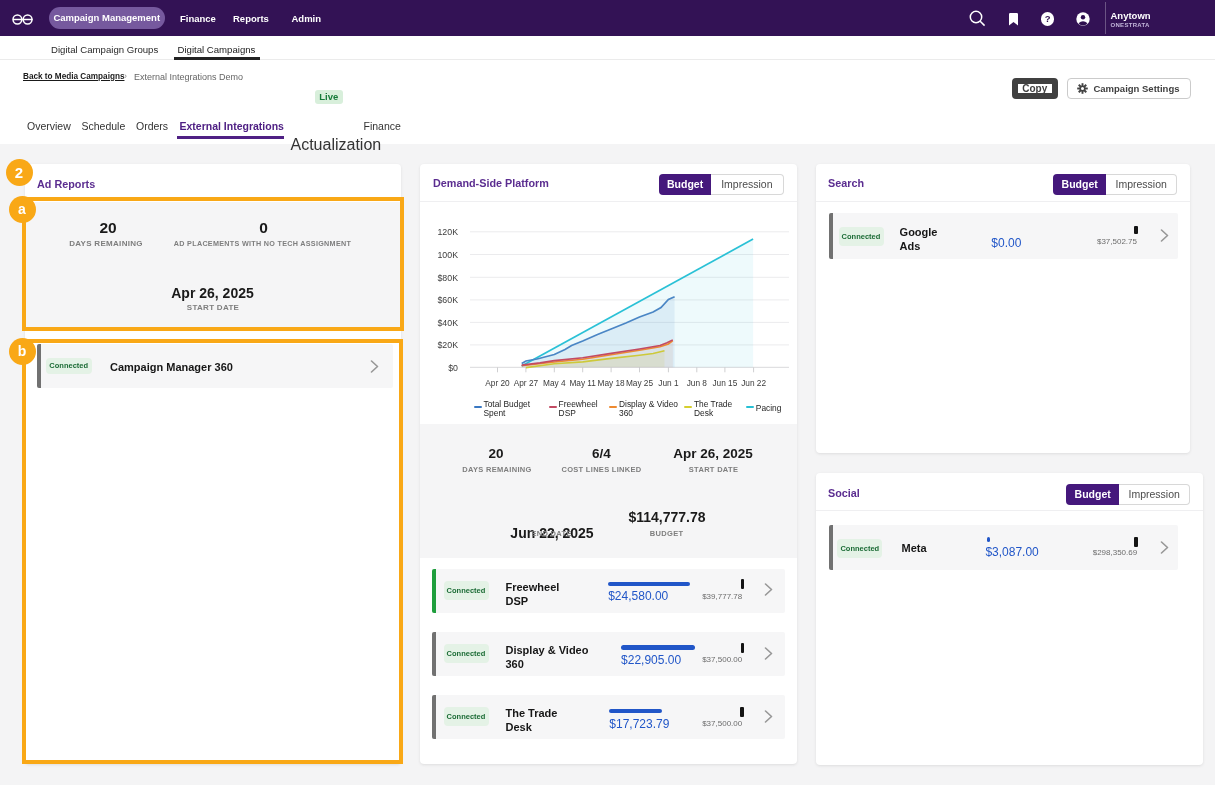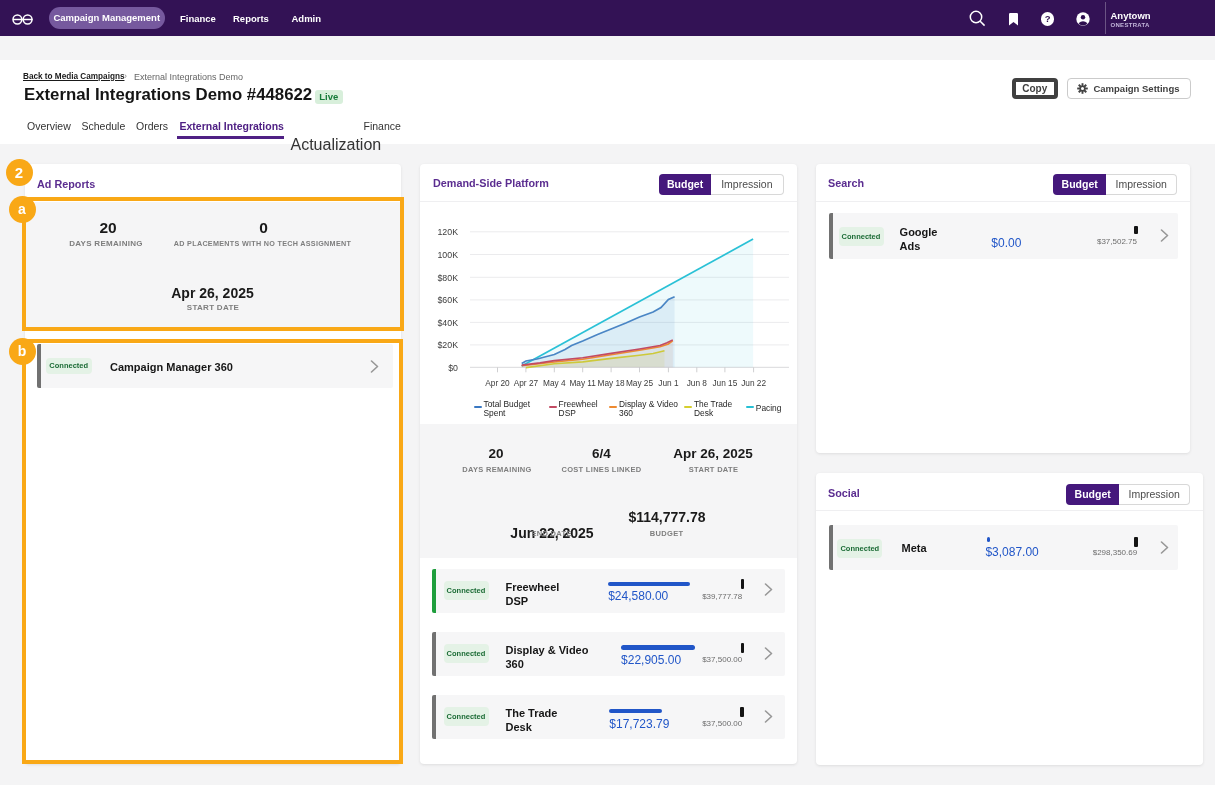--- a/index.html
+++ b/index.html
@@ -54,28 +54,32 @@
   <svg class="a" style="left:1075.5px;top:12.3px" width="14" height="14" viewBox="0 0 14 14">
     <circle cx="7" cy="7" r="6.7" fill="#fff"></circle>
     <circle cx="7" cy="5.3" r="2.2" fill="#2d0e4e"></circle>
     <path d="M2.5 11.2 Q7 7.4 11.5 11.2 Q9.6 13.6 7 13.6 Q4.4 13.6 2.5 11.2 Z" fill="#2d0e4e"></path>
   </svg>
   <div class="a" style="left:1105px;top:2px;width:1px;height:32px;background:rgba(255,255,255,.28)"></div>
   <div class="a" style="left:1110.5px;top:10px;color:#fff;font-size:9.5px;font-weight:700">Anytown</div>
   <div class="a" style="left:1110.5px;top:21.5px;color:#c3b6da;font-size:6px;font-weight:700;letter-spacing:.3px">ONESTRATA</div>
 </div>
 
+<div class="a" style="left:0;top:36px;width:1215px;height:24px;background:#fff;border-bottom:1px solid #ebebeb">
+  <div class="a" style="left:51px;top:8px;font-size:9.6px;color:#2a2a2a;white-space:nowrap">Digital Campaign Groups</div>
+  <div class="a" style="left:177.5px;top:8px;font-size:9.6px;color:#1a1a1a;white-space:nowrap">Digital Campaigns</div>
+  <div class="a" style="left:173.5px;top:21px;width:86px;height:2.5px;background:#222"></div>
+</div>
 
 <div class="a" style="left:0;top:60px;width:1215px;height:83.5px;background:#fff">
   <div class="a" style="left:23px;top:11.5px;font-size:8.2px;font-weight:700;color:#1a1a1a;text-decoration:underline">Back to Media Campaigns</div>
   <div class="a" style="left:124px;top:10.5px;font-size:9px;color:#888">›</div>
   <div class="a" style="left:134px;top:11.5px;font-size:9px;color:#666">External Integrations Demo</div>
-  <div class="a" style="left:24px;top:25px;font-size:16.8px;font-weight:700;color:#151515;white-space:nowrap">External Integrations Demo #448622</div>
   <div class="a" style="left:314.8px;top:29.5px;background:#d8efdb;color:#157a38;font-size:9.5px;font-weight:700;border-radius:3px;padding:1.5px 4.5px">Live</div>
-  <div class="a" style="left:1012px;top:18px;width:45.5px;height:21px;border:4px solid #404040;border-radius:4px;background:#fff;display:flex;align-items:center;justify-content:center;font-size:10px;font-weight:600;color:#3f3f3f">Copy</div>
+  <div class="a" style="left:1012px;top:18px;width:45.5px;height:21px;border:6px solid #404040;border-radius:4px;background:#fff;display:flex;align-items:center;justify-content:center;font-size:10px;font-weight:600;color:#3f3f3f">Copy</div>
   <div class="a" style="left:1066.5px;top:18px;width:124px;height:21px;border:1px solid #cbcbcb;border-radius:4px;background:#fff;display:flex;align-items:center;justify-content:center;font-size:9.5px;font-weight:600;color:#3f3f3f">
     <svg width="11" height="11" viewBox="0 0 11 11" style="margin-right:5px">
       <g fill="#444">
             <circle cx="5.5" cy="5.5" r="3.1"></circle>
       <g stroke="#444" stroke-width="1.9">
               <line x1="5.5" y1="0.2" x2="5.5" y2="10.8"></line>
               <line x1="0.2" y1="5.5" x2="10.8" y2="5.5"></line>
               <line x1="1.75" y1="1.75" x2="9.25" y2="9.25"></line>
               <line x1="9.25" y1="1.75" x2="1.75" y2="9.25"></line>
             </g>

